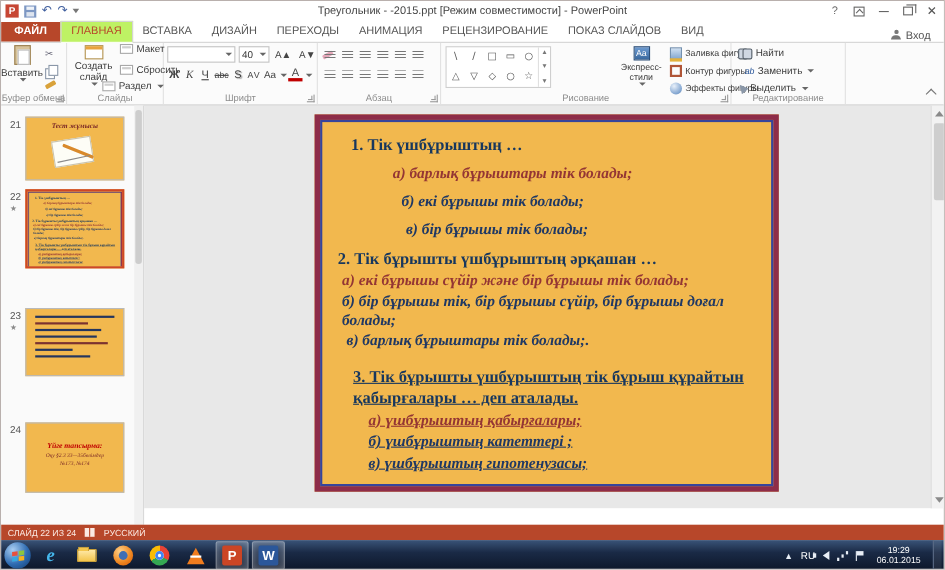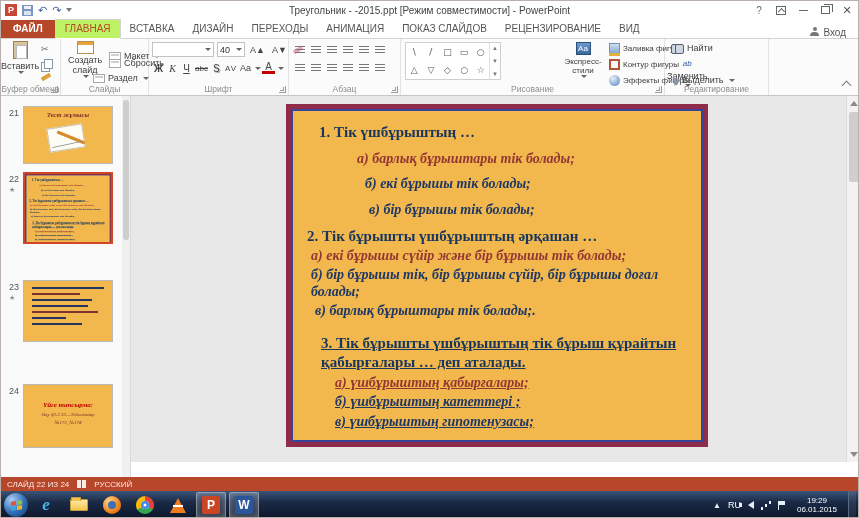--- a/index.html
+++ b/index.html
@@ -204,22 +204,22 @@
     </div>
   </div>
 
   <div class="tabsrow">
     <div class="tab file">ФАЙЛ</div>
     <div class="tab active">ГЛАВНАЯ</div>
     <div class="tab">ВСТАВКА</div>
     <div class="tab">ДИЗАЙН</div>
     <div class="tab">ПЕРЕХОДЫ</div>
     <div class="tab">АНИМАЦИЯ</div>
+    <div class="tab">РЕЦЕНЗИРОВАНИЕ</div>
     <div class="tab">ПОКАЗ СЛАЙДОВ</div>
-    <div class="tab">РЕЦЕНЗИРОВАНИЕ</div>
     <div class="tab">ВИД</div>
     <div class="signin">
       <span class="ic-person"></span>
       <span>Вход</span>
     </div>
   </div>
 
   <div class="ribbon">
 
     <div class="rgroup" style="left:0; width:60px;">
@@ -240,21 +240,21 @@
       <div class="rlabel">Буфер обмена</div>
       <span class="dlg"></span>
     </div>
 
     <div class="rgroup" style="left:60px; width:88px;">
       <div class="bigbtn" style="left:2px; top:2px; width:44px; height:46px;">
         <span class="ic-newslide"></span>
         <span style="margin-top:1px; line-height:10px;">Создать слайд</span>
         <span class="caret"></span>
       </div>
-      <div class="smallrow" style="left:48px; top:12px;">
+      <div class="smallrow" style="left:48px; top:0;">
         <span class="ic-slide-s"></span>
         <span>Макет</span>
         <span class="caret"></span>
       </div>
       <div class="smallrow" style="left:48px; top:19px;">
         <span class="ic-slide-s"></span>
         <span>Сбросить</span>
       </div>
       <div class="smallrow" style="left:32px; top:34px;">
         <span class="ic-slide-s"></span>
@@ -378,21 +378,21 @@
       </div>
       <div class="rlabel">Рисование</div>
       <span class="dlg"></span>
     </div>
 
     <div class="rgroup" style="left:664px; width:104px;">
       <div class="smallrow" style="left:6px; top:4px;">
         <span class="ic-binoc"></span>
         <span>Найти</span>
       </div>
-      <div class="smallrow" style="left:2px; top:20px;flex-direction:column;">
+      <div class="smallrow" style="left:12px; top:20px;">
         <span class="ic-replace">ab</span>
         <span>Заменить</span>
         <span class="caret"></span>
       </div>
       <div class="smallrow" style="left:6px; top:36px;">
         <span class="ic-select"></span>
         <span>Выделить</span>
         <span class="caret"></span>
       </div>
       <div class="rlabel">Редактирование</div>

